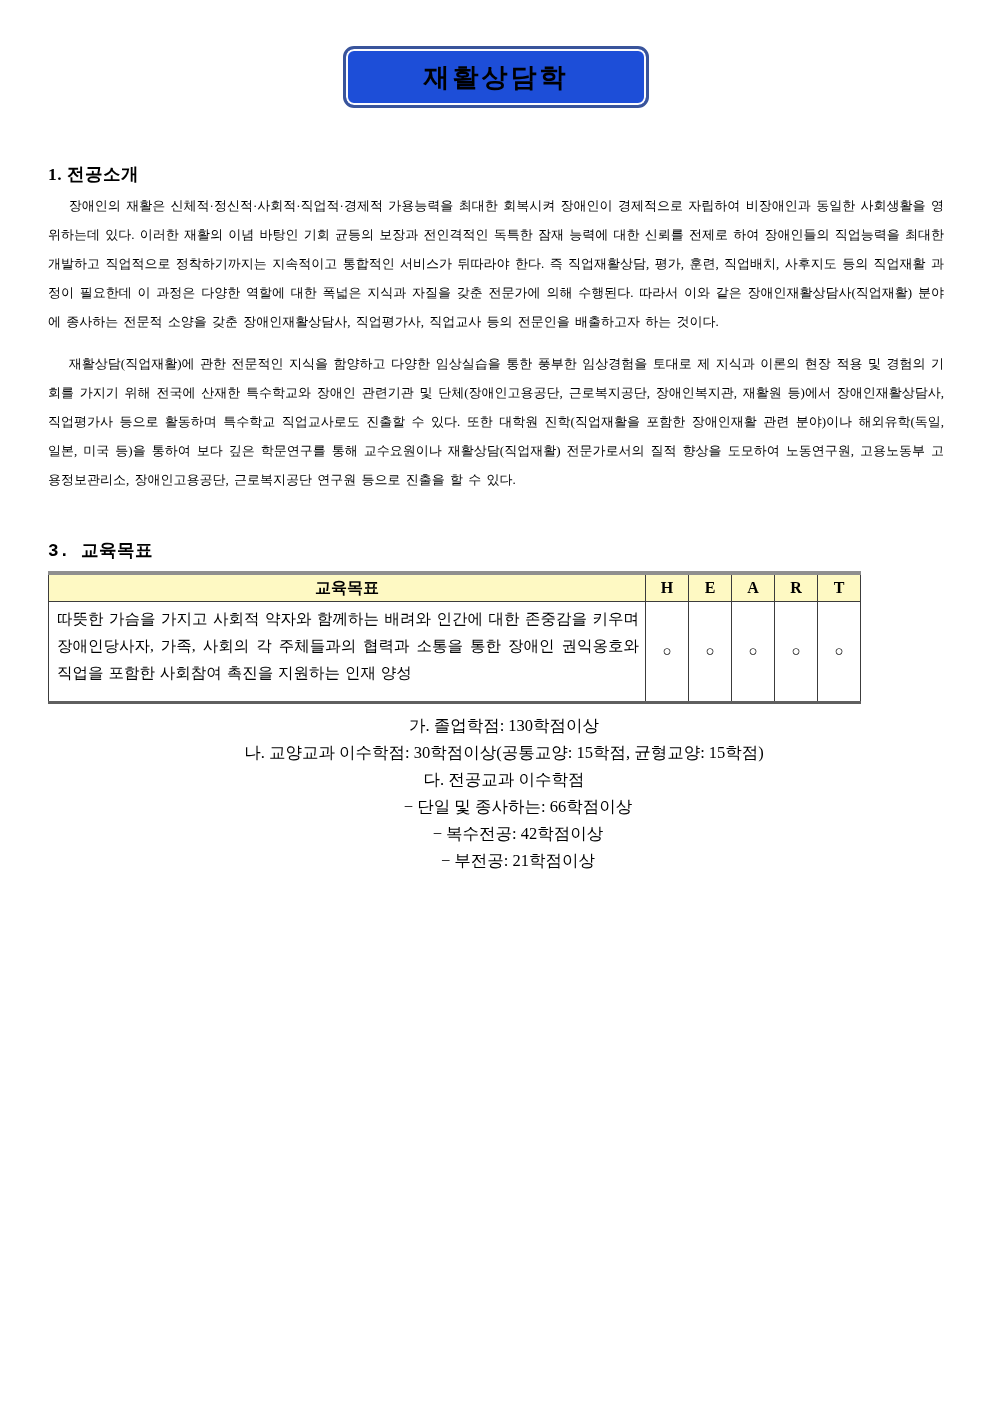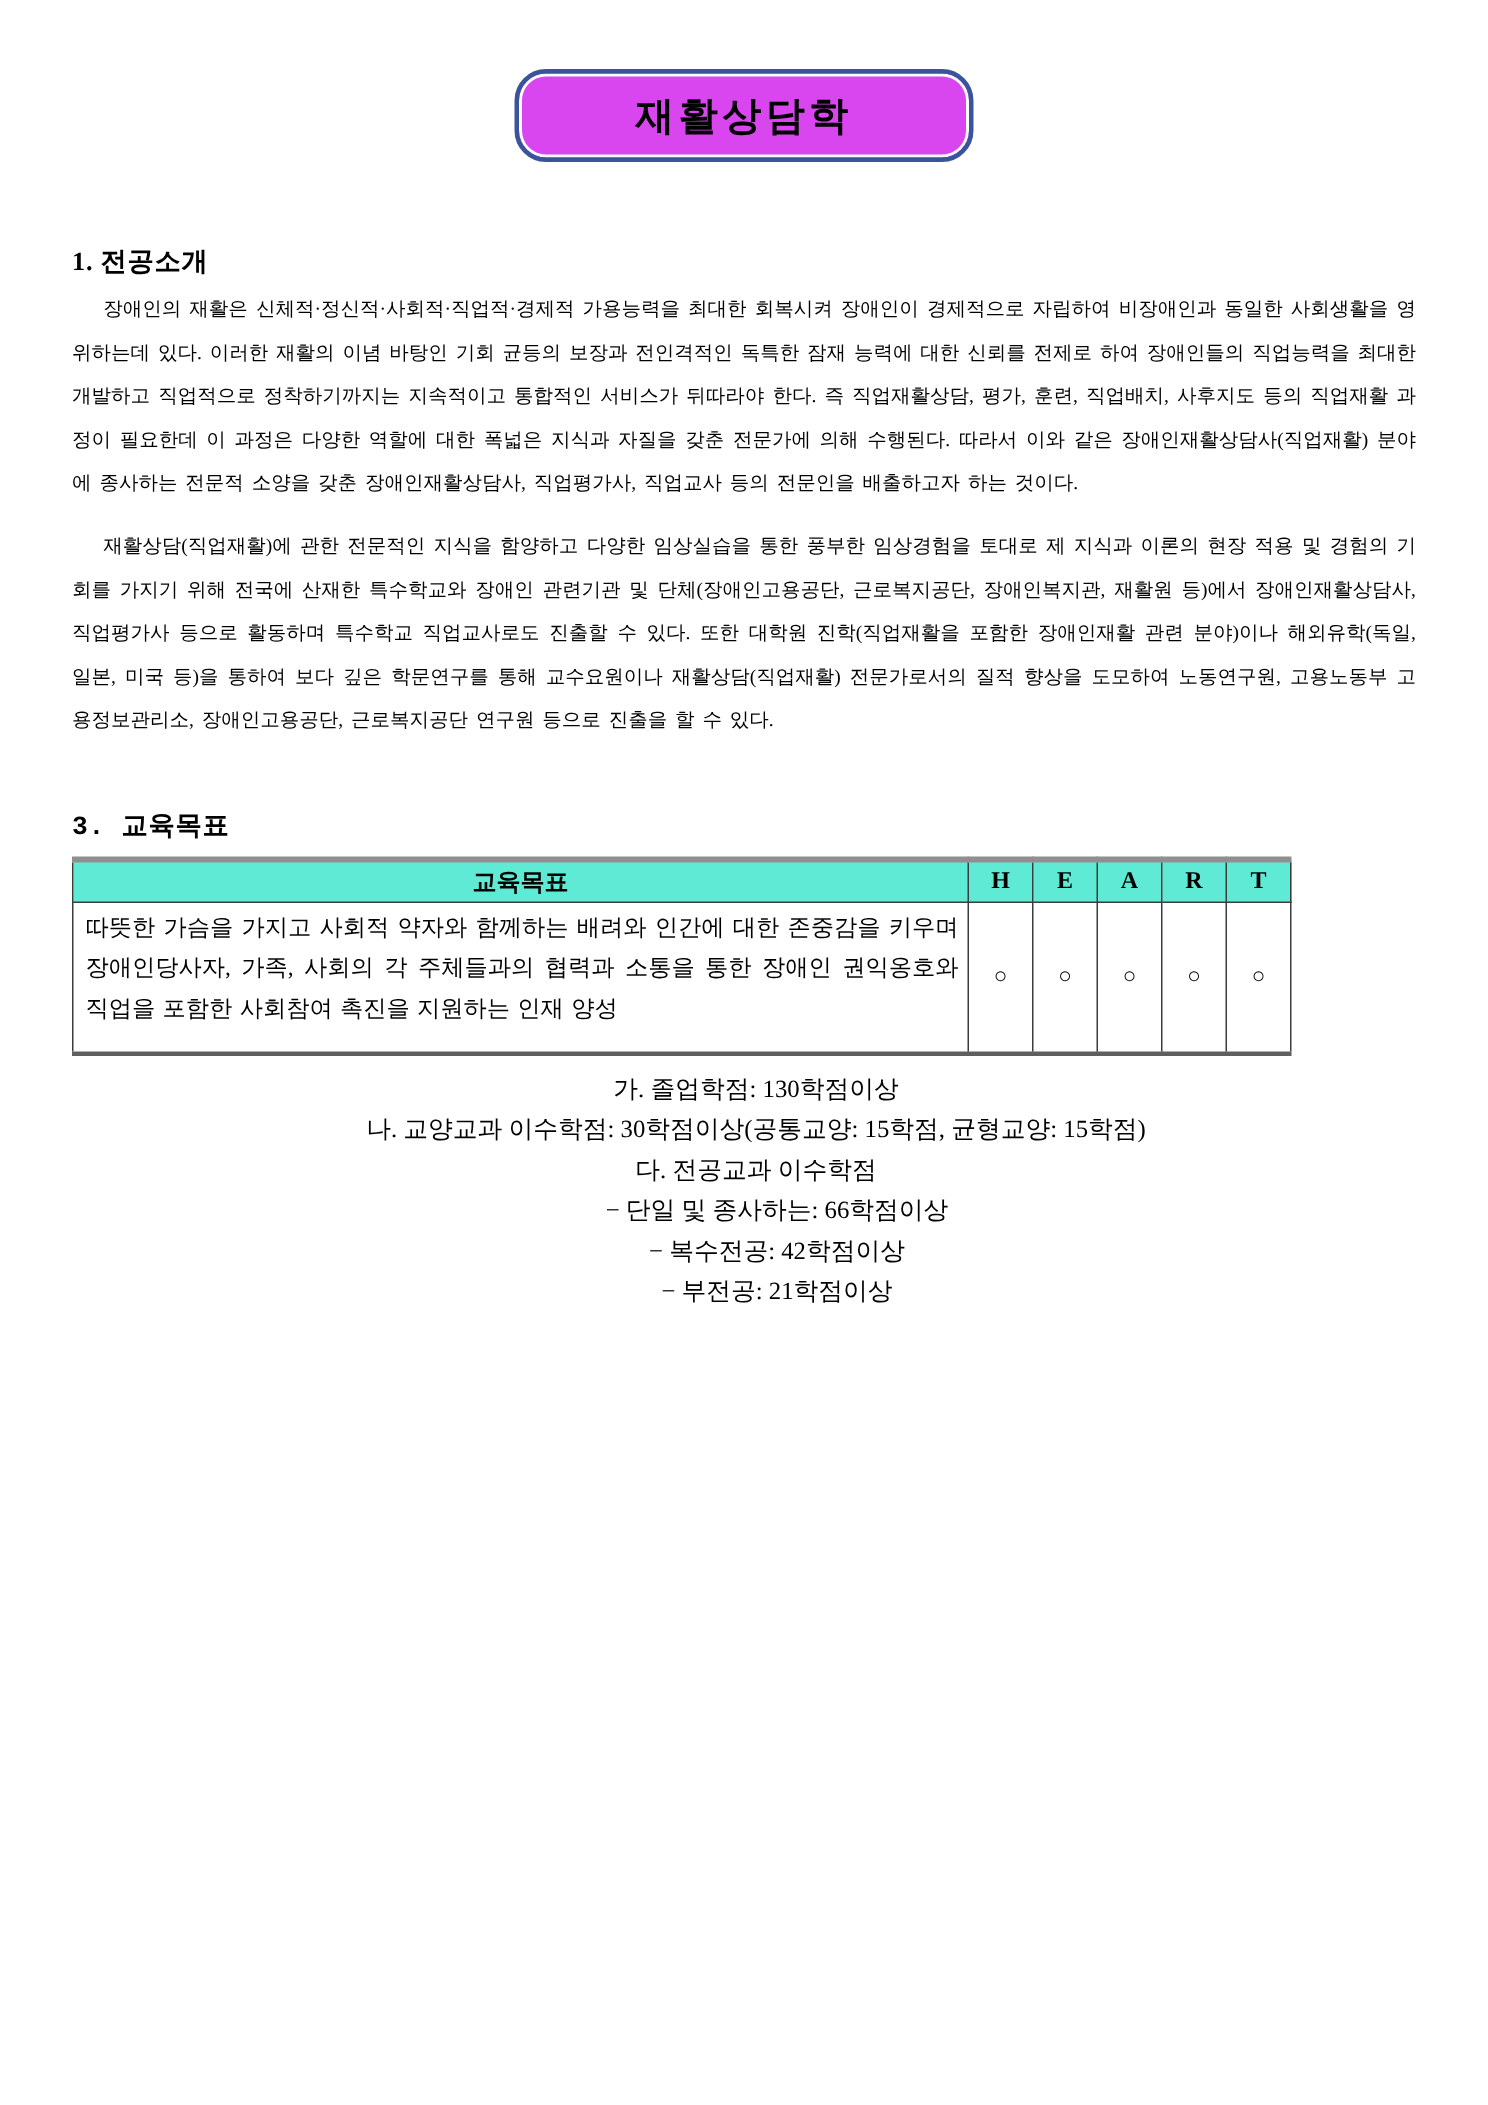--- a/index.html
+++ b/index.html
@@ -13,22 +13,22 @@
     position: relative;
     font-family: "Liberation Serif", "DejaVu Serif", serif;
     color: #000000;
     overflow: hidden;
   }
   .title-box {
     width: 300px;
     margin: 46px auto 0 auto;
     height: 56px;
     border: 3px solid #39549b;
-    border-radius: 21px;
-    background: #d946ef;
+    border-radius: 11px;
+    background: #1d4ed8;
     box-shadow: inset 0 0 0 2px #fbfbfd;
     display: flex;
     align-items: center;
     justify-content: center;
     font-family: Liberation Serif, serif;
   }
   .title-box .title-text {
     font-size: 26px;
     font-weight: bold;
     letter-spacing: 3px;
@@ -60,21 +60,21 @@
     table-layout: fixed;
     width: 812px;
     border-top: 4px solid #8f8f8f;
     border-bottom: 3px solid #5f5f5f;
   }
   table.goal-table th, table.goal-table td {
     border: 1px solid #3c3c3c;
     font-weight: normal;
   }
   table.goal-table thead th {
-    background: #5eead4;
+    background: #fef9c3;
     font-weight: bold;
     font-size: 16px;
     height: 26px;
     text-align: center;
     padding: 0;
   }
   col.goal-col { width: 597px; }
   col.mark-col { width: 43px; }
   td.goal-cell {
     font-size: 15.5px;

